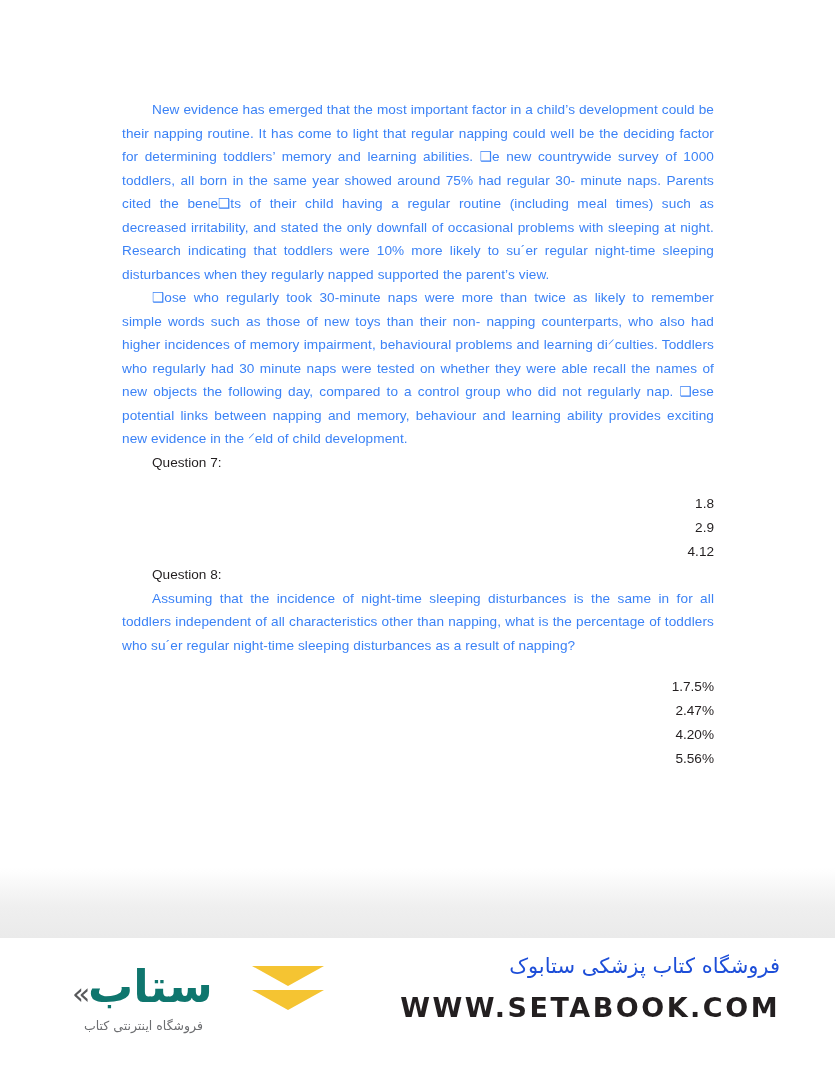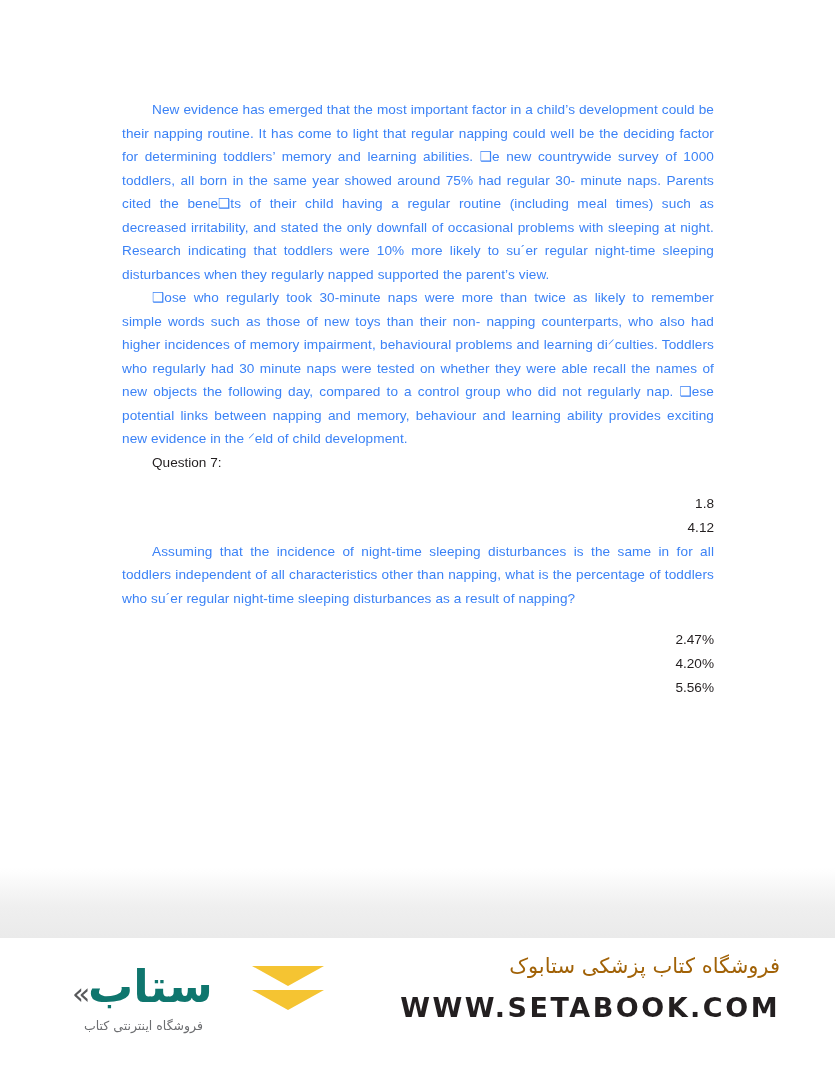--- a/index.html
+++ b/index.html
@@ -159,21 +159,21 @@
   .brand-right {
     position: absolute;
     right: 55px;
     top: 16px;
     text-align: right;
     direction: rtl;
   }
   .brand-right .fa-line {
     font-family: "DejaVu Sans", sans-serif;
     font-size: 21px;
-    color: #a16207;
+    color: #1d4ed8;
     letter-spacing: 0px;
     white-space: nowrap;
   }
   .brand-right .url-line {
     margin-top: 14px;
     direction: ltr;
     text-align: right;
     font-family: "DejaVu Sans", sans-serif;
     font-size: 27px;
     font-weight: bold;
@@ -193,29 +193,32 @@
 
     <p class="para"><span class="indent"></span><span>❑ose who regularly took 30-minute naps were more than twice as likely to remember simple words such as those of new toys than their non- napping counterparts, who also had higher incidences of memory impairment, behavioural problems and learning di⸍culties. Toddlers who regularly had 30 minute naps were tested on whether they were able recall the names of new objects the following day, compared to a control group who did not regularly nap. ❑ese potential links between napping and memory, behaviour and learning ability provides exciting new evidence in the ⸍eld of child development.</span></p>
 
     <p class="q-label"><span class="indent"></span><span>Question 7:</span></p>
 
 
     <div class="gap-mid"></div>
 
     <ol class="options">
       <li><span class="num">1.</span><span>8</span></li>
+      <li><span class="num">2.</span><span>9</span></li>
       <li><span class="num">4.</span><span>12</span></li>
     </ol>
 
+    <p class="q-label"><span class="indent"></span><span>Question 8:</span></p>
 
     <p class="para"><span class="indent"></span><span>Assuming that the incidence of night-time sleeping disturbances is the same in for all toddlers independent of all characteristics other than napping, what is the percentage of toddlers who su´er regular night-time sleeping disturbances as a result of napping?</span></p>
 
     <div class="gap-mid"></div>
 
     <ol class="options">
+      <li><span class="num">1.</span><span>7.5%</span></li>
       <li><span class="num">2.</span><span>47%</span></li>
       <li><span class="num">4.</span><span>20%</span></li>
       <li><span class="num">5.</span><span>56%</span></li>
     </ol>
 
   </div>
 
   <div class="footer-fade"></div>
 
   <div class="footer">

